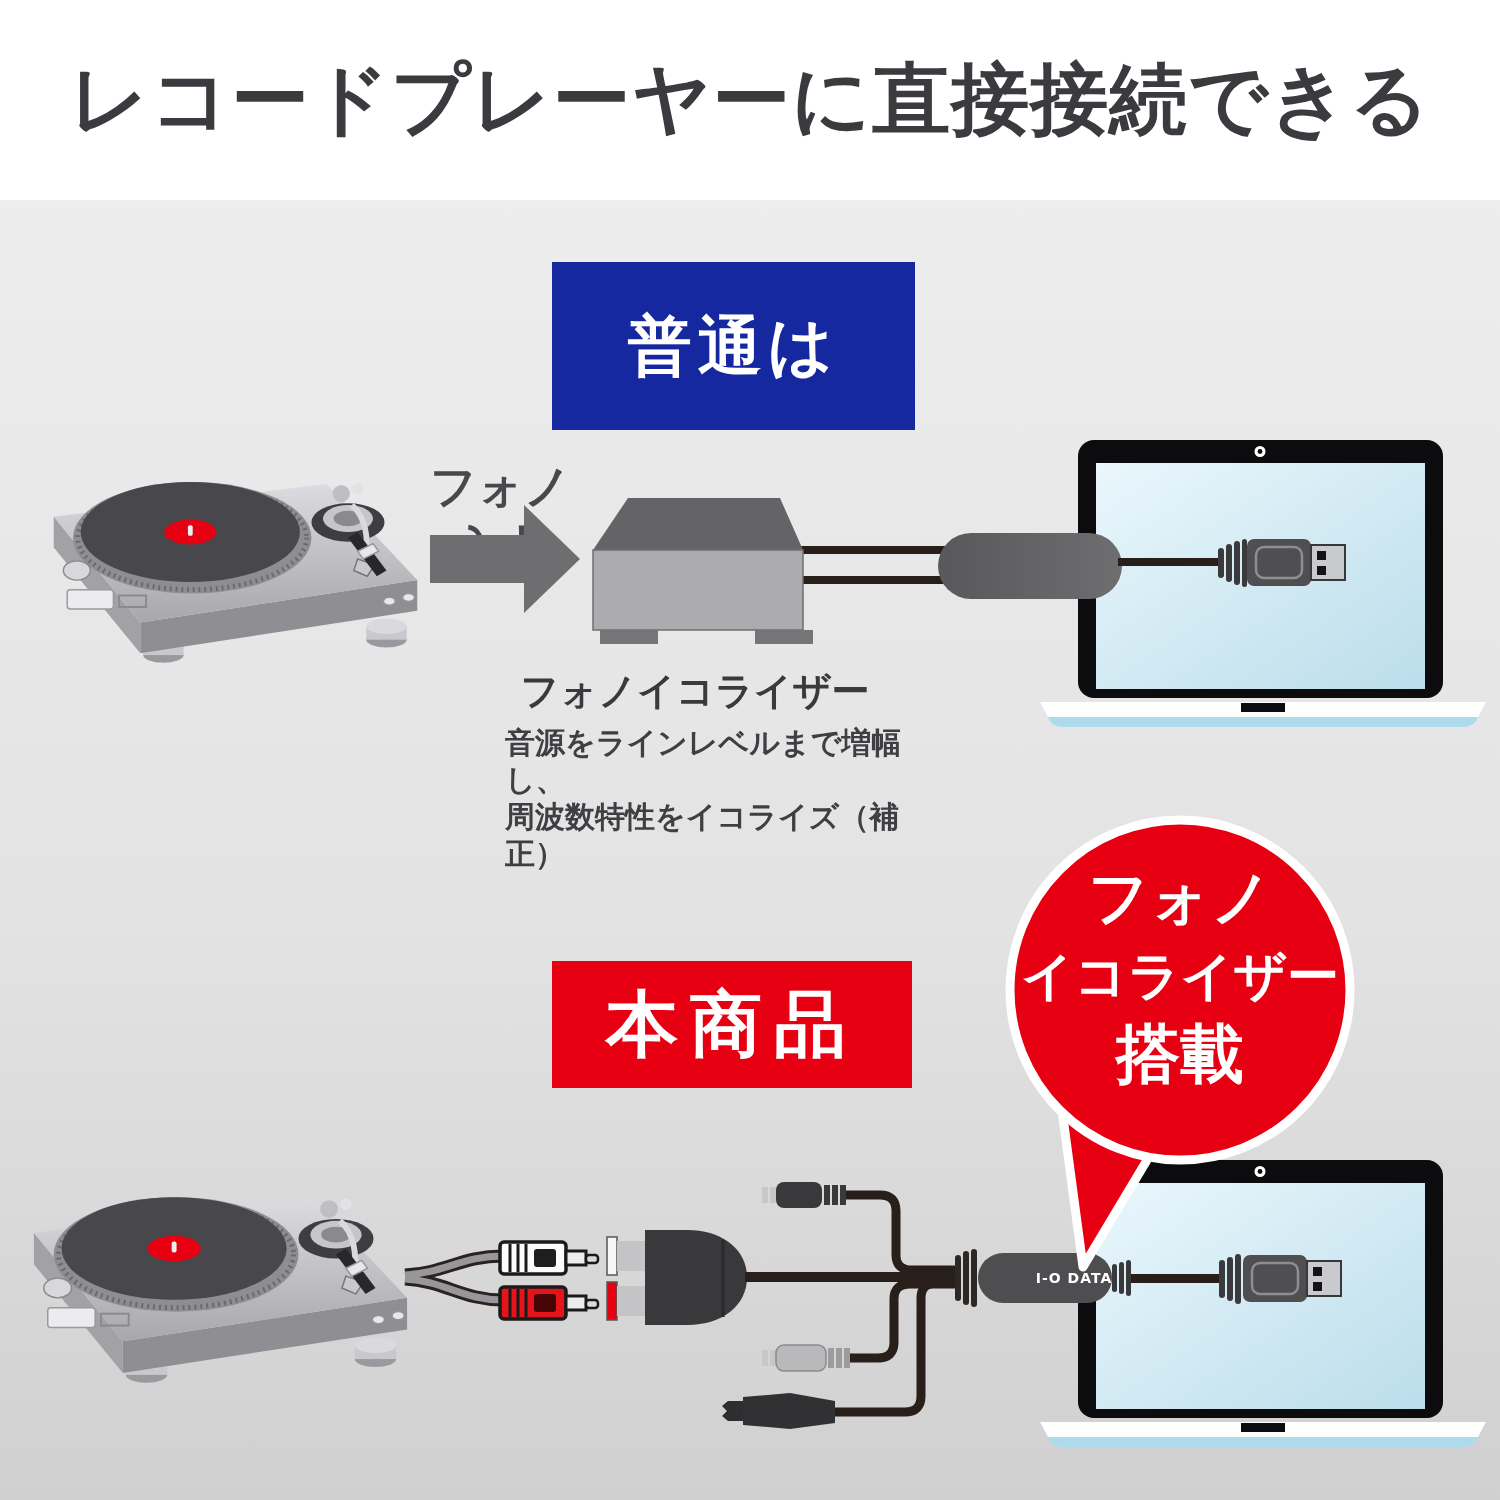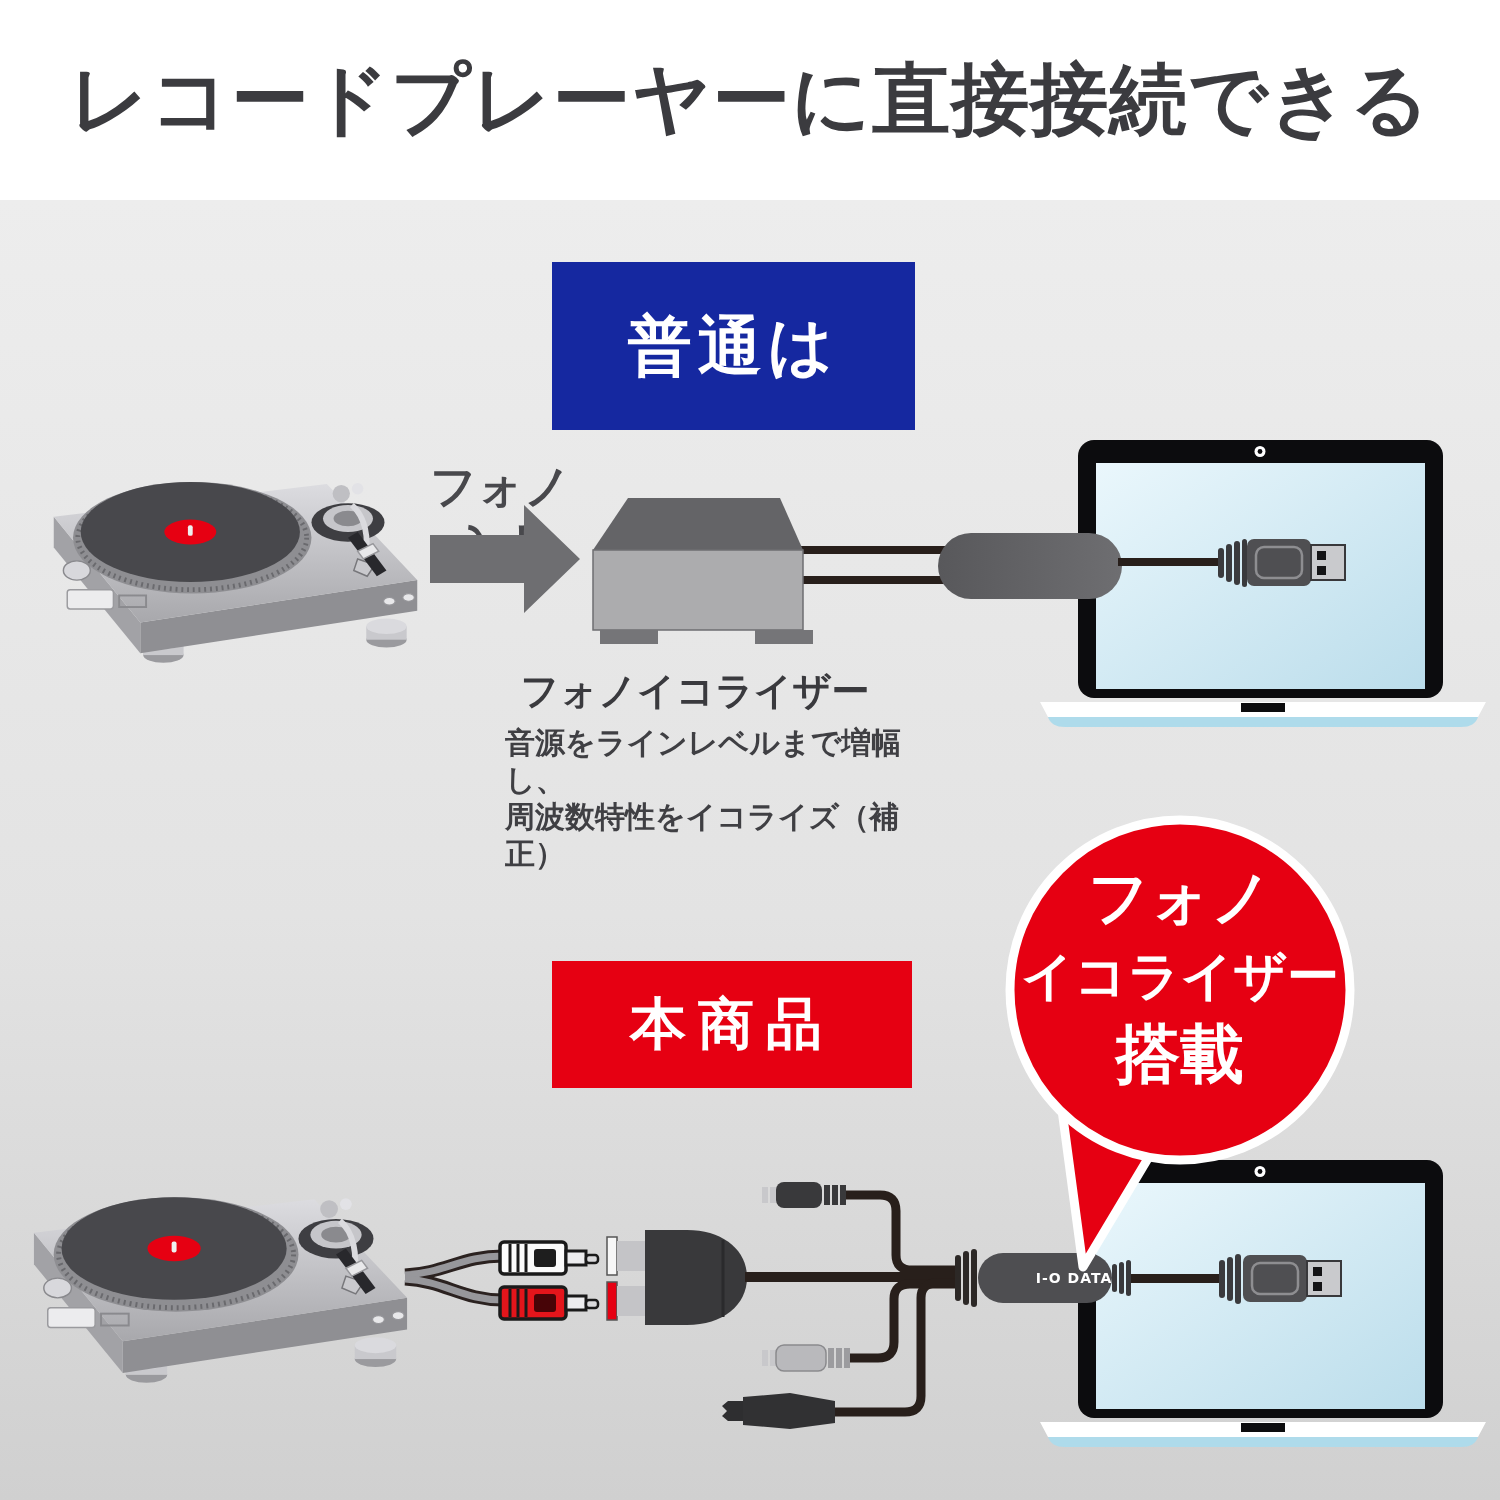--- a/index.html
+++ b/index.html
@@ -8,21 +8,21 @@
   .title{position:absolute;top:48px;left:0;width:1500px;text-align:center;
          font-size:78px;font-weight:bold;color:#3B3B3F;letter-spacing:1px;margin:0;}
   .panel{position:absolute;top:200px;left:0;width:1500px;height:1300px;
          background:linear-gradient(180deg,#EDEDED 0%,#E3E3E3 55%,#D0D0D0 100%);}
   .abs{position:absolute;}
   .badge{display:flex;align-items:center;justify-content:center;color:#ffffff;
          font-weight:bold;}
   .badge-blue{left:552px;top:62px;width:363px;height:168px;background:#1528A0;
               font-size:64px;letter-spacing:6px;}
   .badge-red{left:552px;top:761px;width:360px;height:127px;background:#E60012;
-             font-size:56px;letter-spacing:12px;}
+             font-size:72px;letter-spacing:12px;}
   .phono-input{left:408px;top:256px;width:185px;text-align:center;
                font-size:46px;font-weight:bold;color:#48484C;}
   .eq-label{left:495px;top:466px;width:400px;text-align:center;
             font-size:38px;font-weight:bold;color:#3A3A3E;}
   .eq-desc{left:505px;top:524px;width:430px;font-size:30px;line-height:37px;
            font-weight:bold;color:#3F3F43;}
   .bubble-text{fill:#ffffff;font-weight:bold;text-anchor:middle;
                font-family:"DejaVu Sans",sans-serif;}
   .brand-text{fill:#ffffff;font-weight:bold;text-anchor:middle;letter-spacing:1px;
               font-family:"DejaVu Sans",sans-serif;}

